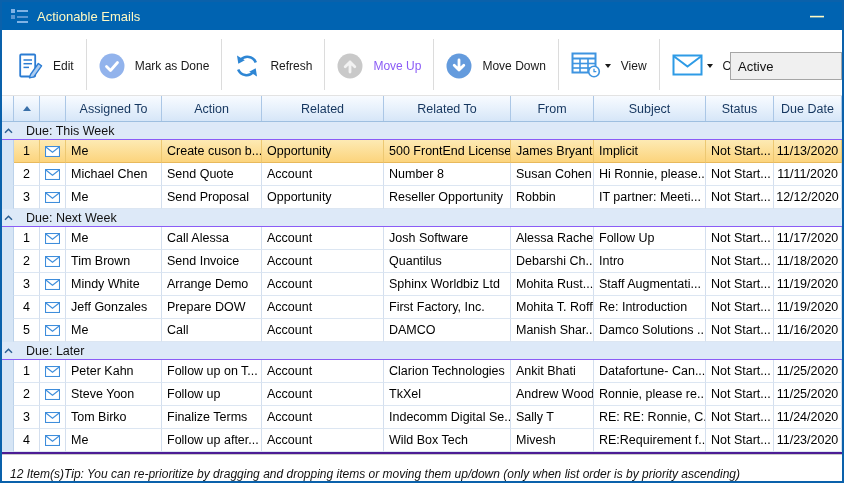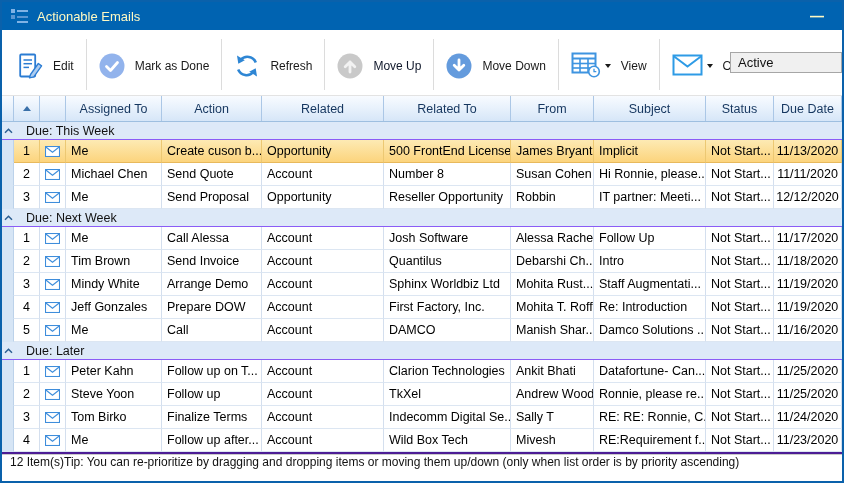--- a/index.html
+++ b/index.html
@@ -14,25 +14,25 @@
   .titlebar .min{ margin-left:auto; margin-right:18px; font-size:14px; font-weight:bold;
     cursor:default; line-height:1; }
 
   
   .toolbar{ height:66px; flex:none; background:#fff; display:flex; align-items:stretch;
     padding:4px 0 0 6px; position:relative; border-bottom:1px solid #e3e3e3; }
   .tbtn{ display:flex; flex-direction:row; align-items:center; justify-content:space-between;
     padding:3px 9px 0 9px; gap:10px; font-size:12px; color:#1a1a1a; cursor:default; }
   .tbtn .ticon-row{ height:32px; display:flex; align-items:center; }
   .tbtn .tlabel{ white-space:nowrap; }
-  .tbtn.disabled{ color:#0f172a; }
+  .tbtn.disabled{ color:#8b5cf6; }
   .tsep{ width:1px; background:#dcdcdc; margin:5px 3px; }
   .caret{ width:0; height:0; border-left:3.5px solid transparent; border-right:3.5px solid transparent;
     border-top:4.5px solid #1a1a1a; margin-left:4px; }
-  .filter-box{ position:absolute; right:0; top:22px; width:112px; height:21px;
+  .filter-box{ position:absolute; right:0; top:22px; width:112px; height:28px;
     background:#f0f0f0; border:1px solid #a6a6a6; display:flex; align-items:center;
     padding-left:7px; font-size:13px; color:#111; }
 
   
   .grid{ flex:1; background:#4c1d95; overflow:hidden; display:flex; flex-direction:column; }
   .header-row{ height:26px; flex:none; display:flex;
     background:linear-gradient(#f8fbff, #e9f2fc 45%, #d6e6f8);
     border-bottom:1px solid #9ebfe0; font-size:12.5px; color:#15365f; }
   .hcell{ border-right:1px solid #abc7e6; display:flex; align-items:center; justify-content:center;
     white-space:nowrap; overflow:hidden; }
@@ -64,21 +64,21 @@
   .cell.c-num{ justify-content:center; padding:0; }
   .cell.c-icon{ justify-content:center; padding:0; }
   .cell.c-due{ justify-content:center; padding:0 3px; }
   .data-row.selected .cell{ background:linear-gradient(#fdeab4, #fcd47d);
     border-right-color:#ecc873; border-bottom-color:#e8b95c; }
   .data-row.selected .cell.c-gutter{ background:#d6e5f5; border-right-color:#bcd2ea;
     border-bottom-color:#d6e5f5; }
 
   
   .statusbar{ height:27px; flex:none; background:#fff; border-top:1px solid #c9c9c9;
-    display:flex; align-items:flex-start; font-size:12px; color:#111; padding-left:8px; }
+    display:flex; align-items:flex-end; font-size:12px; color:#111; padding-left:8px;font-style:italic; }
   .statusbar .tip{ white-space:nowrap; overflow:hidden; }
 </style>
 </head>
 <body>
 
 <div class="window">
 
   <div class="titlebar">
     <span class="app-icon">
       <svg width="17" height="15" viewBox="0 0 17 15">

